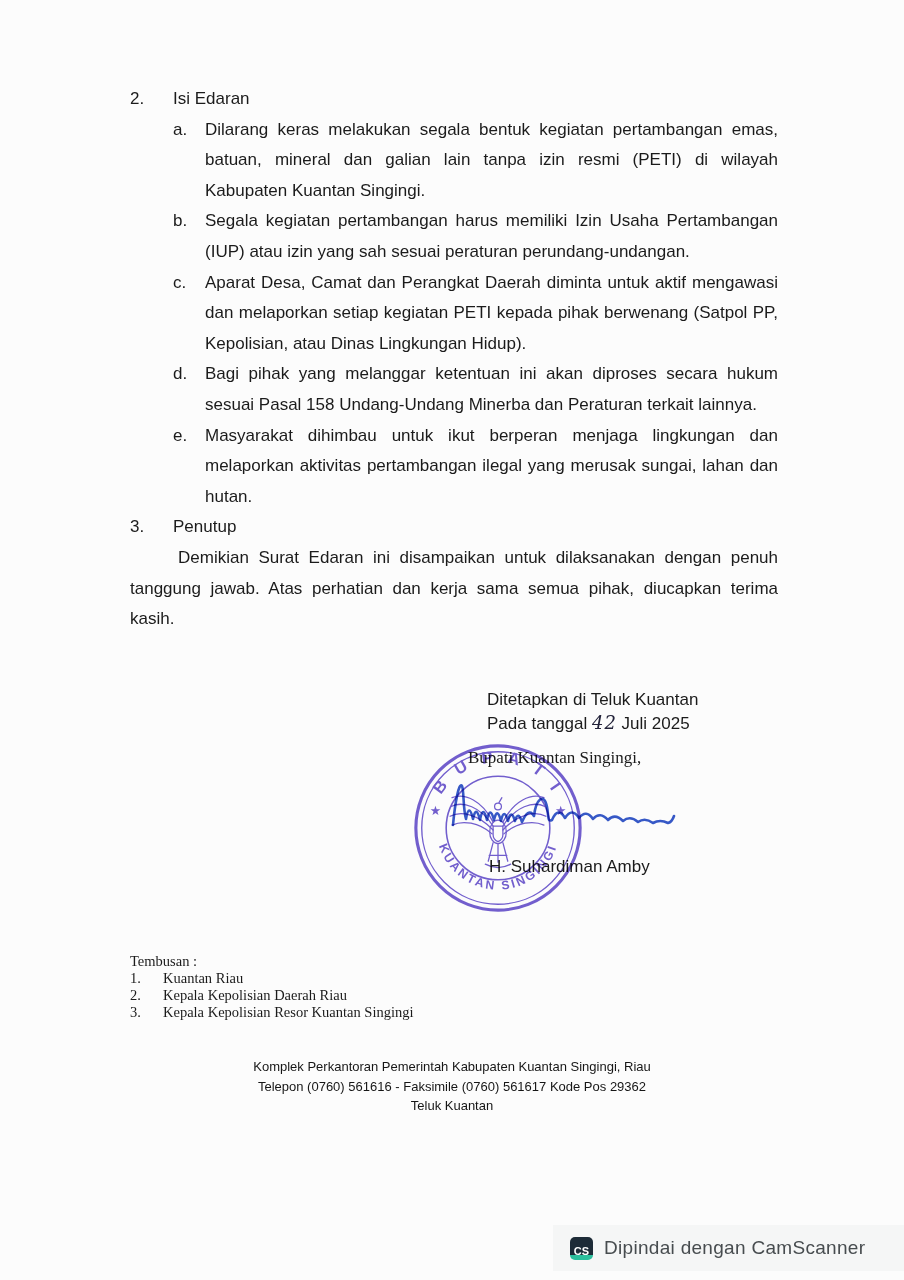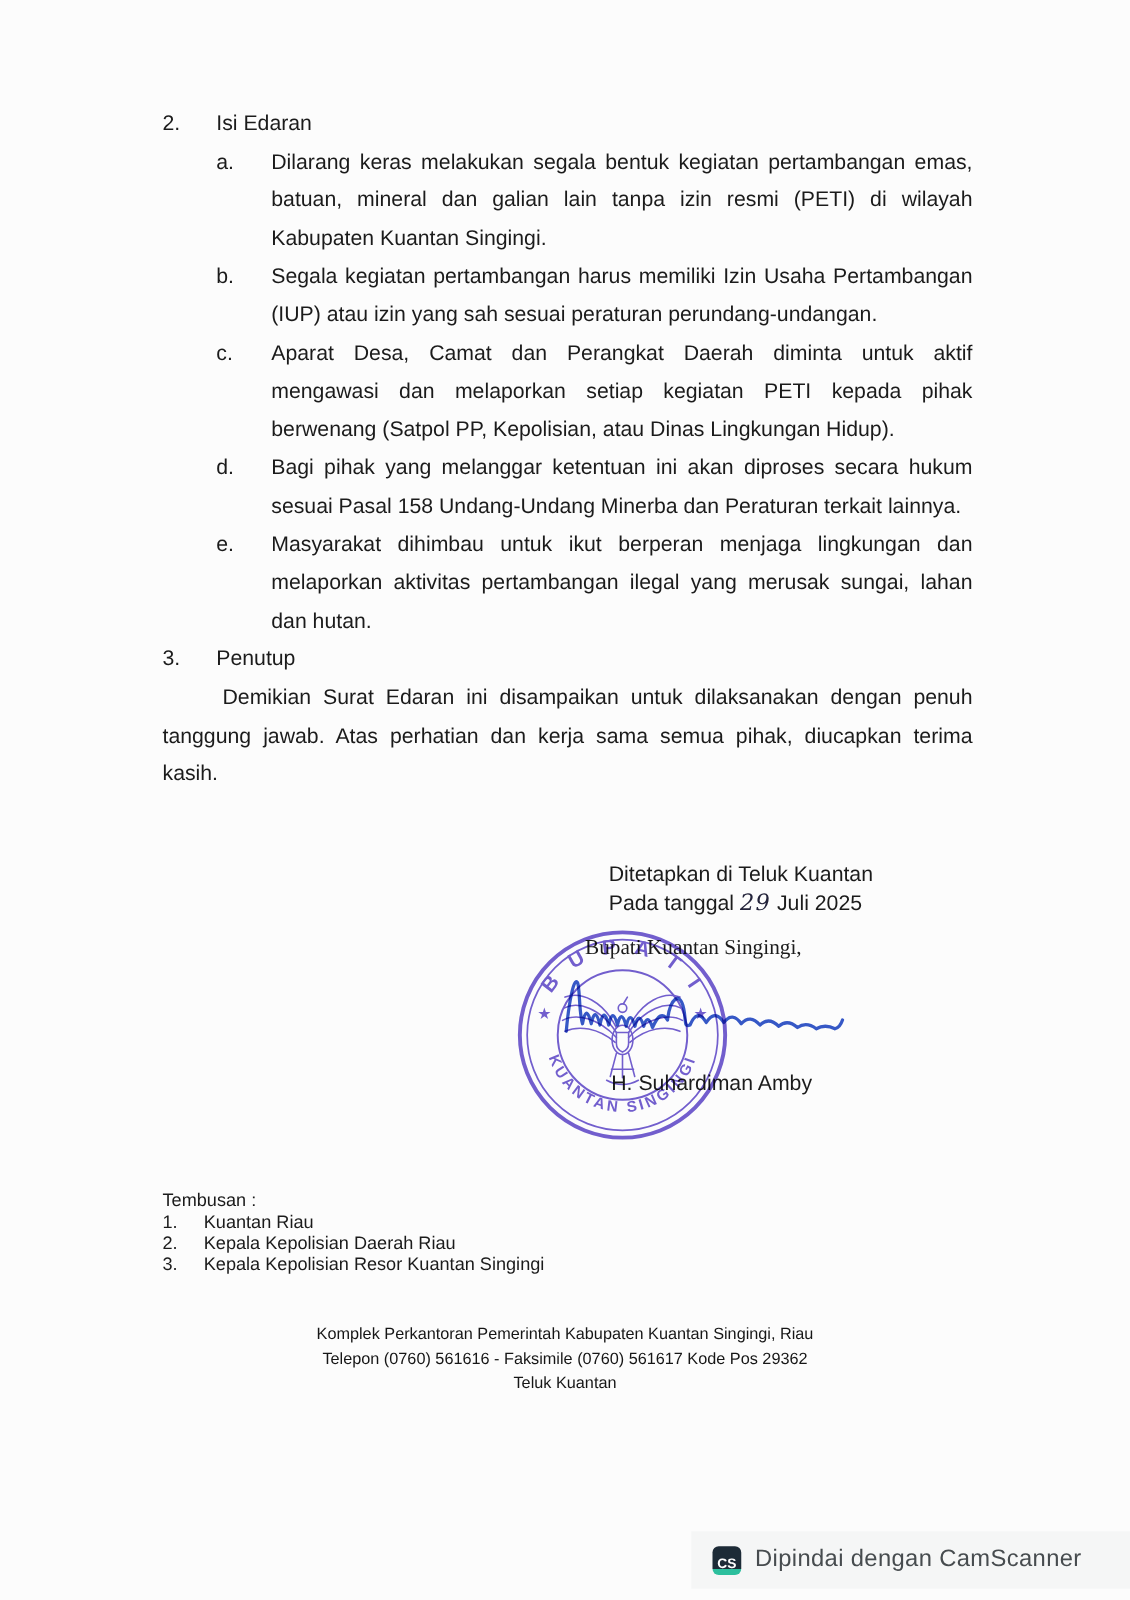--- a/index.html
+++ b/index.html
@@ -23,21 +23,21 @@
 
   
   .content{
     position:absolute;left:130px;top:84px;width:648px;
     font-size:17px;line-height:30.6px;
   }
   .sec-head{display:flex;}
   .sec-num{width:43px;flex:none;}
   .item{display:flex;}
   .item-letter{margin-left:43px;width:32px;flex:none;}
-  .item-text{flex:1;text-align:justify;margin-left:12px;}
+  .item-text{flex:1;text-align:justify;}
   .closing-par{text-align:justify;text-indent:48px;}
 
   
   .sig-line{position:absolute;font-size:17px;white-space:nowrap;}
   .place-line{left:487px;top:690px;}
   .date-line{left:487px;top:712px;}
   .hand-day{
     font-family:"DejaVu Serif", serif;
     font-style:italic;font-size:18px;letter-spacing:1px;color:#23233a;
   }
@@ -49,21 +49,21 @@
     opacity:.85;mix-blend-mode:multiply;
   }
   .signature-svg{
     position:absolute;left:425px;top:765px;
     mix-blend-mode:multiply;
   }
 
   
   .tembusan{
     position:absolute;left:130px;top:953px;
-    font-size:14.5px;line-height:17px;
+    font-size:14.5px;line-height:17px;font-family:Liberation Serif, serif;
   }
   .tembusan-row{display:flex;}
   .t-num{width:33px;flex:none;}
 
   
   .footer{
     position:absolute;left:0;top:1057px;width:904px;
     text-align:center;font-size:13px;line-height:19.5px;color:#161616;
   }
 
@@ -120,21 +120,21 @@
       <span>Penutup</span>
     </div>
 
     <div class="closing-par">Demikian Surat Edaran ini disampaikan untuk dilaksanakan dengan penuh tanggung jawab. Atas perhatian dan kerja sama semua pihak, diucapkan terima kasih.</div>
   </div>
 
   <div class="sig-line place-line">Ditetapkan di Teluk Kuantan</div>
 
   <div class="sig-line date-line">
     <span>Pada tanggal</span>
-    <span class="hand-day">29</span>
+    <span class="hand-day">42</span>
     <span>Juli 2025</span>
   </div>
 
   <div class="sig-line title-line">Bupati Kuantan Singingi,</div>
   <div class="sig-line name-line">H. Suhardiman Amby</div>
 
   <svg class="stamp" width="176" height="176" viewBox="0 0 180 180">
     <g fill="none" stroke="var(--stamp-ink)">
       <circle cx="90" cy="90" r="84" stroke-width="3.2"></circle>
       <circle cx="90" cy="90" r="78" stroke-width="1.4"></circle>

